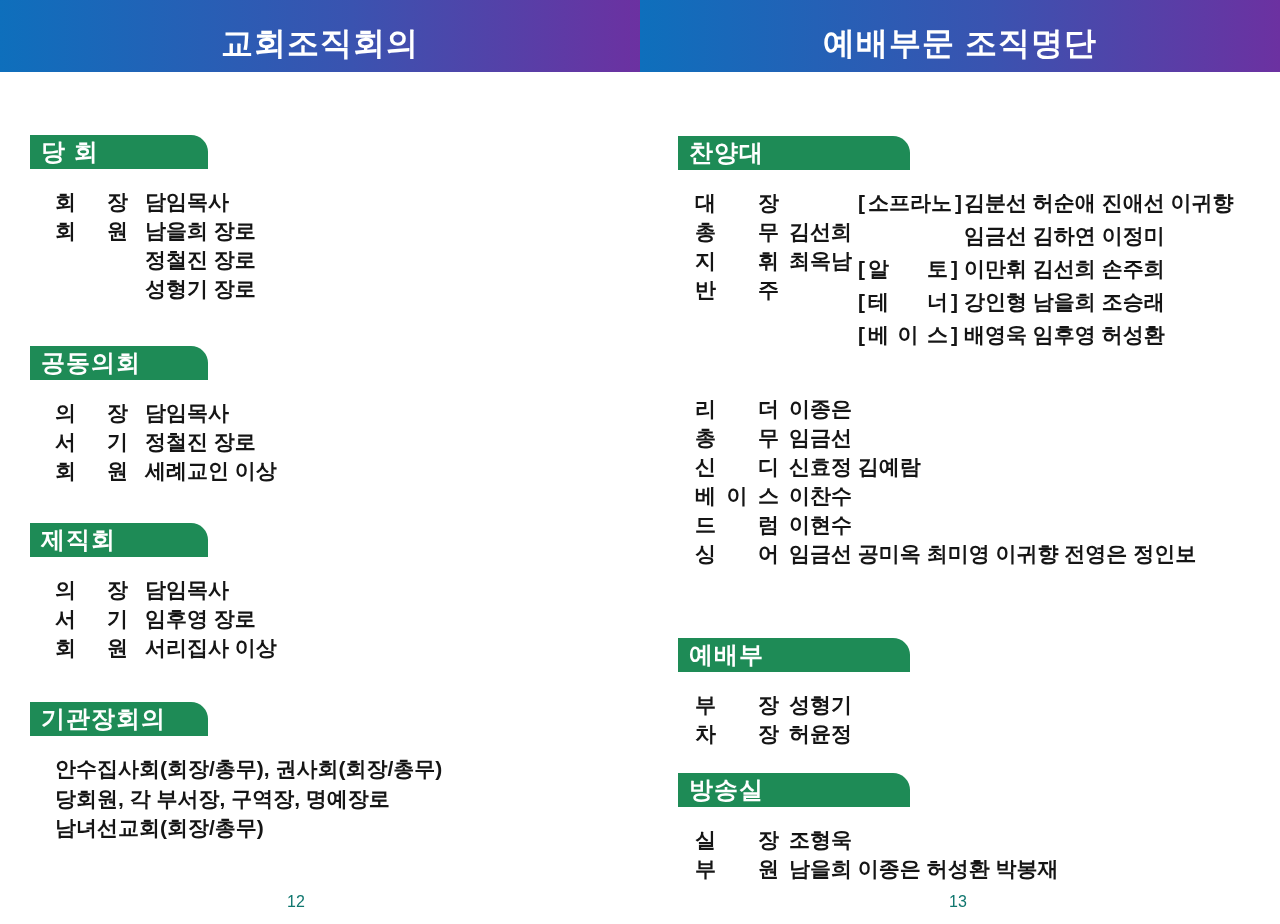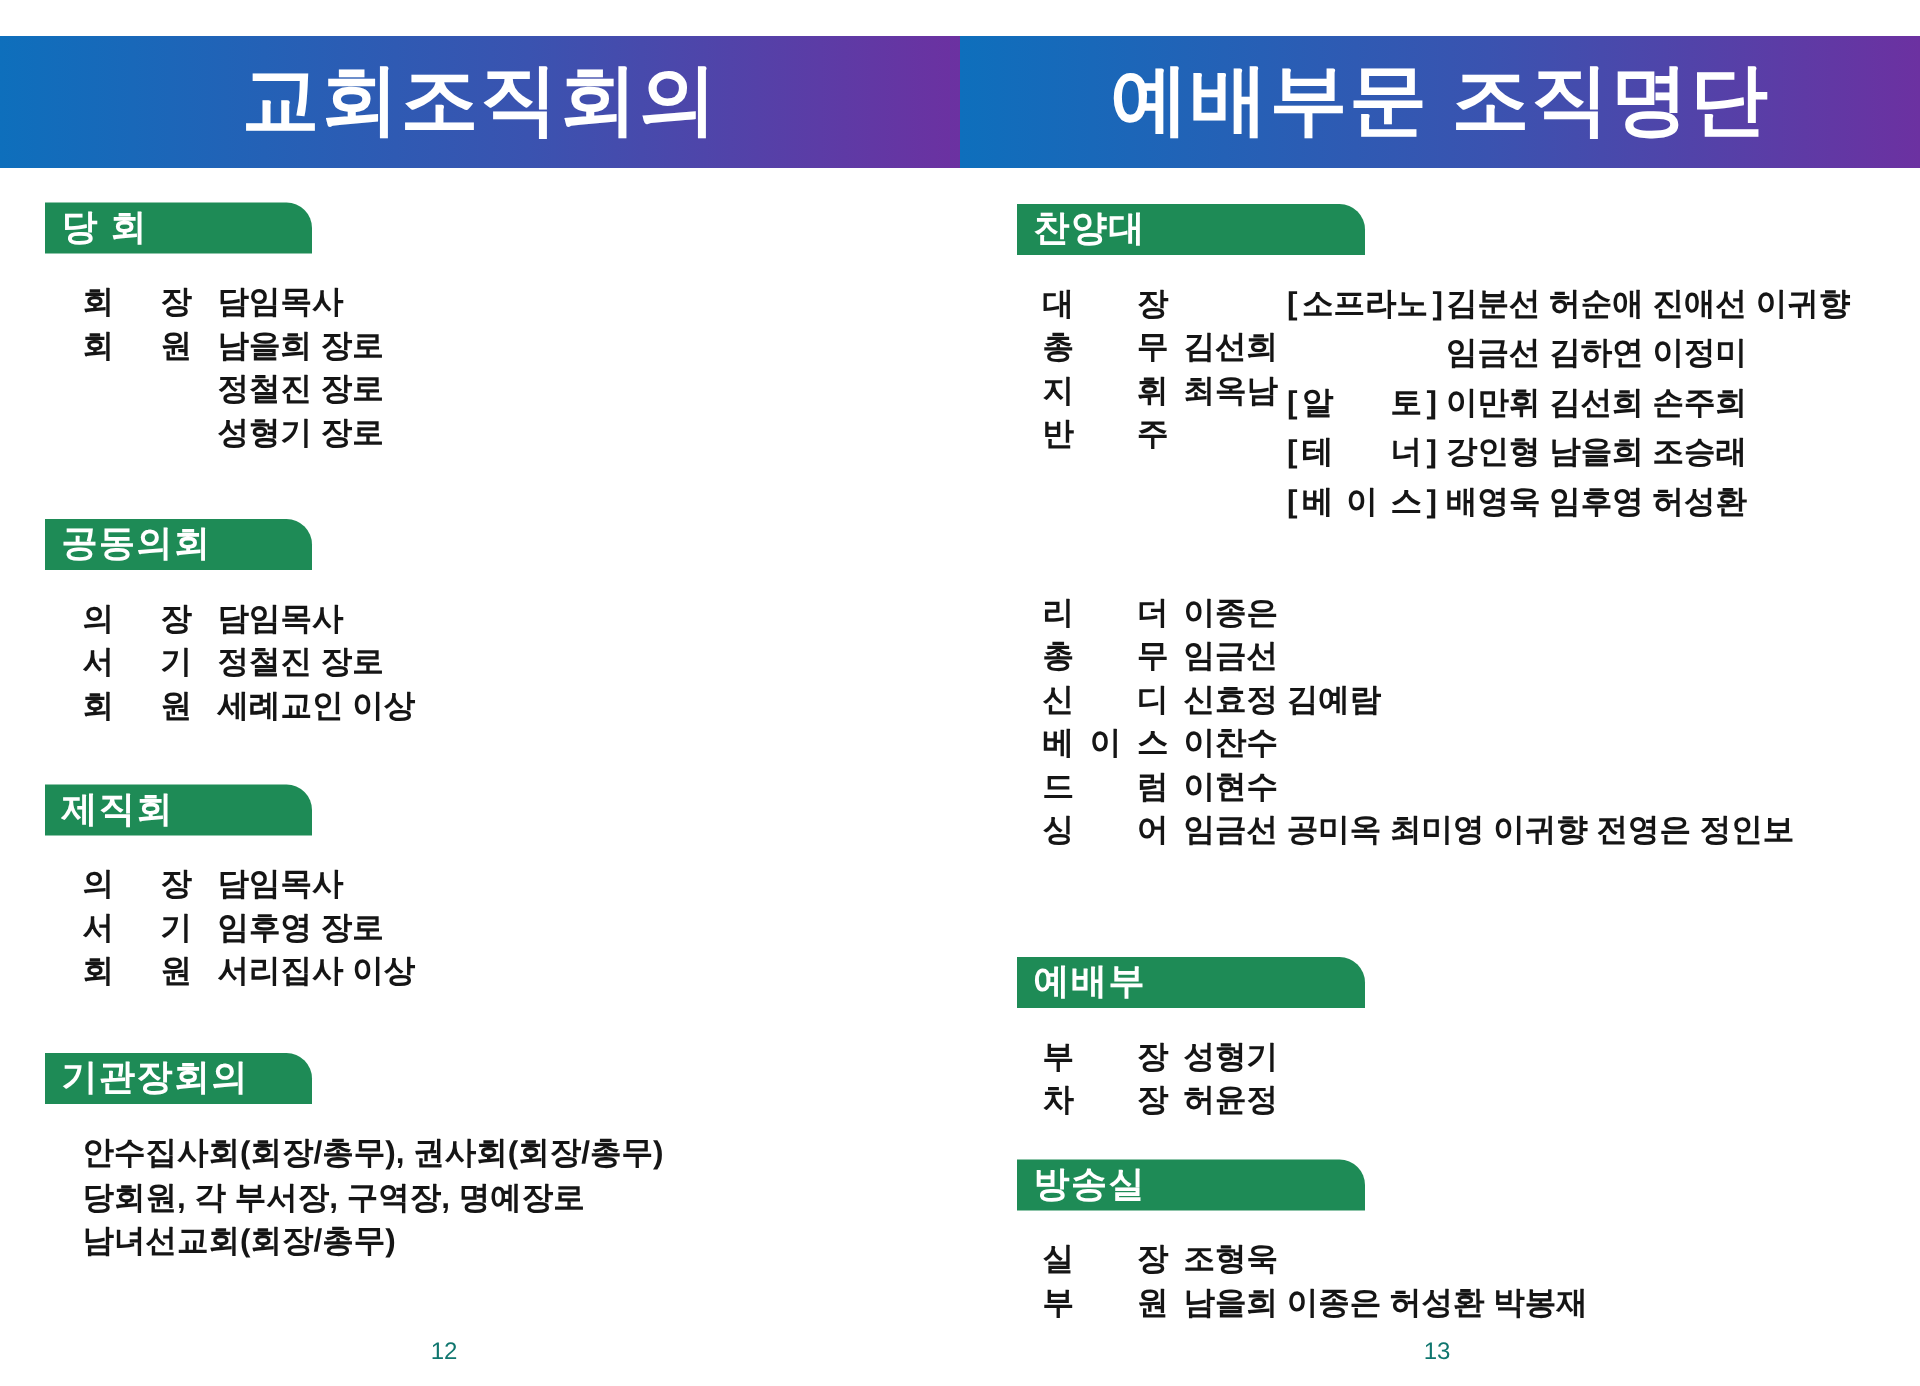--- a/index.html
+++ b/index.html
@@ -4,24 +4,24 @@
 <style>
   html,body{margin:0;padding:0;}
   body{
     width:1280px;height:924px;position:relative;overflow:hidden;
     background:#ffffff;
     font-family:"Liberation Sans","DejaVu Sans",sans-serif;
     color:#151515;
   }
   
   .hdr{
-    position:absolute;top:0;height:88px;width:640px;
+    position:absolute;top:0;height:72px;width:640px;
     background:linear-gradient(90deg,#0e6fbc 0%,#3a53b0 55%,#6c31a1 100%);
-    color:#ffffff;font-size:52px;font-weight:bold;letter-spacing:1px;
-    text-align:center;line-height:86px;white-space:nowrap;margin-top:24px;
+    color:#ffffff;font-size:32px;font-weight:bold;letter-spacing:1px;
+    text-align:center;line-height:86px;white-space:nowrap;
   }
   .hdr-left{left:0;}
   .hdr-right{left:640px;}
   
   .page{position:absolute;top:0;height:924px;}
   .page-left{left:30px;width:585px;}
   .page-right{left:678px;width:578px;}
   
   .section{position:absolute;left:0;width:100%;}
   .page-left  .sec-0{top:135px}

